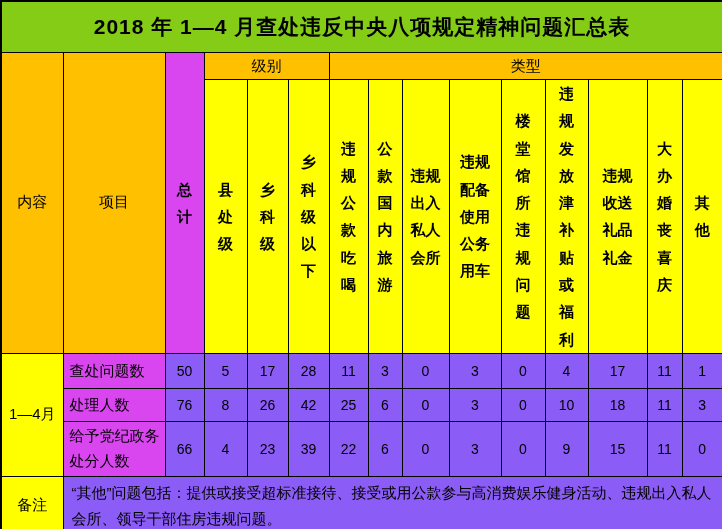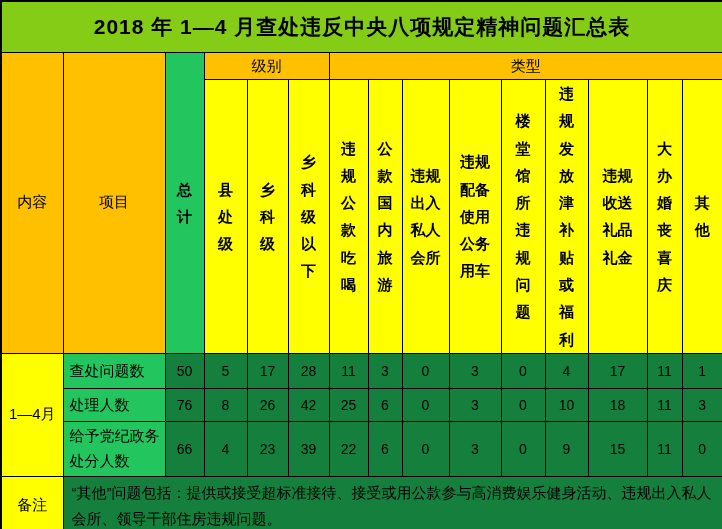--- a/index.html
+++ b/index.html
@@ -13,23 +13,23 @@
   }
   td{
     border:1px solid #000;padding:0;vertical-align:middle;
     overflow:hidden;color:#000;
   }
   .title-cell{
     height:50px;background:#84cc16;text-align:center;
     font-size:21px;font-weight:bold;letter-spacing:1px;
   }
   .gold{background:#FFC000;}
-  .orange{background:#22c55e;}
+  .orange{background:#d946ef;}
   .yellow{background:#FFFF00;}
-  .white{background:#15803d;}
+  .white{background:#8b5cf6;}
   .band-cell{height:26px;text-align:center;font-size:15px;}
   .corner-cell{text-align:center;font-size:15px;}
   .vh-row td{height:272px;text-align:center;}
   .vt{
     display:block;margin:0 auto;word-break:break-all;
     line-height:1.82;font-size:15px;text-align:center;font-weight:bold;
   }
   .vt1{width:17px;}
   .vt2{width:33px;}
   .row-label{

